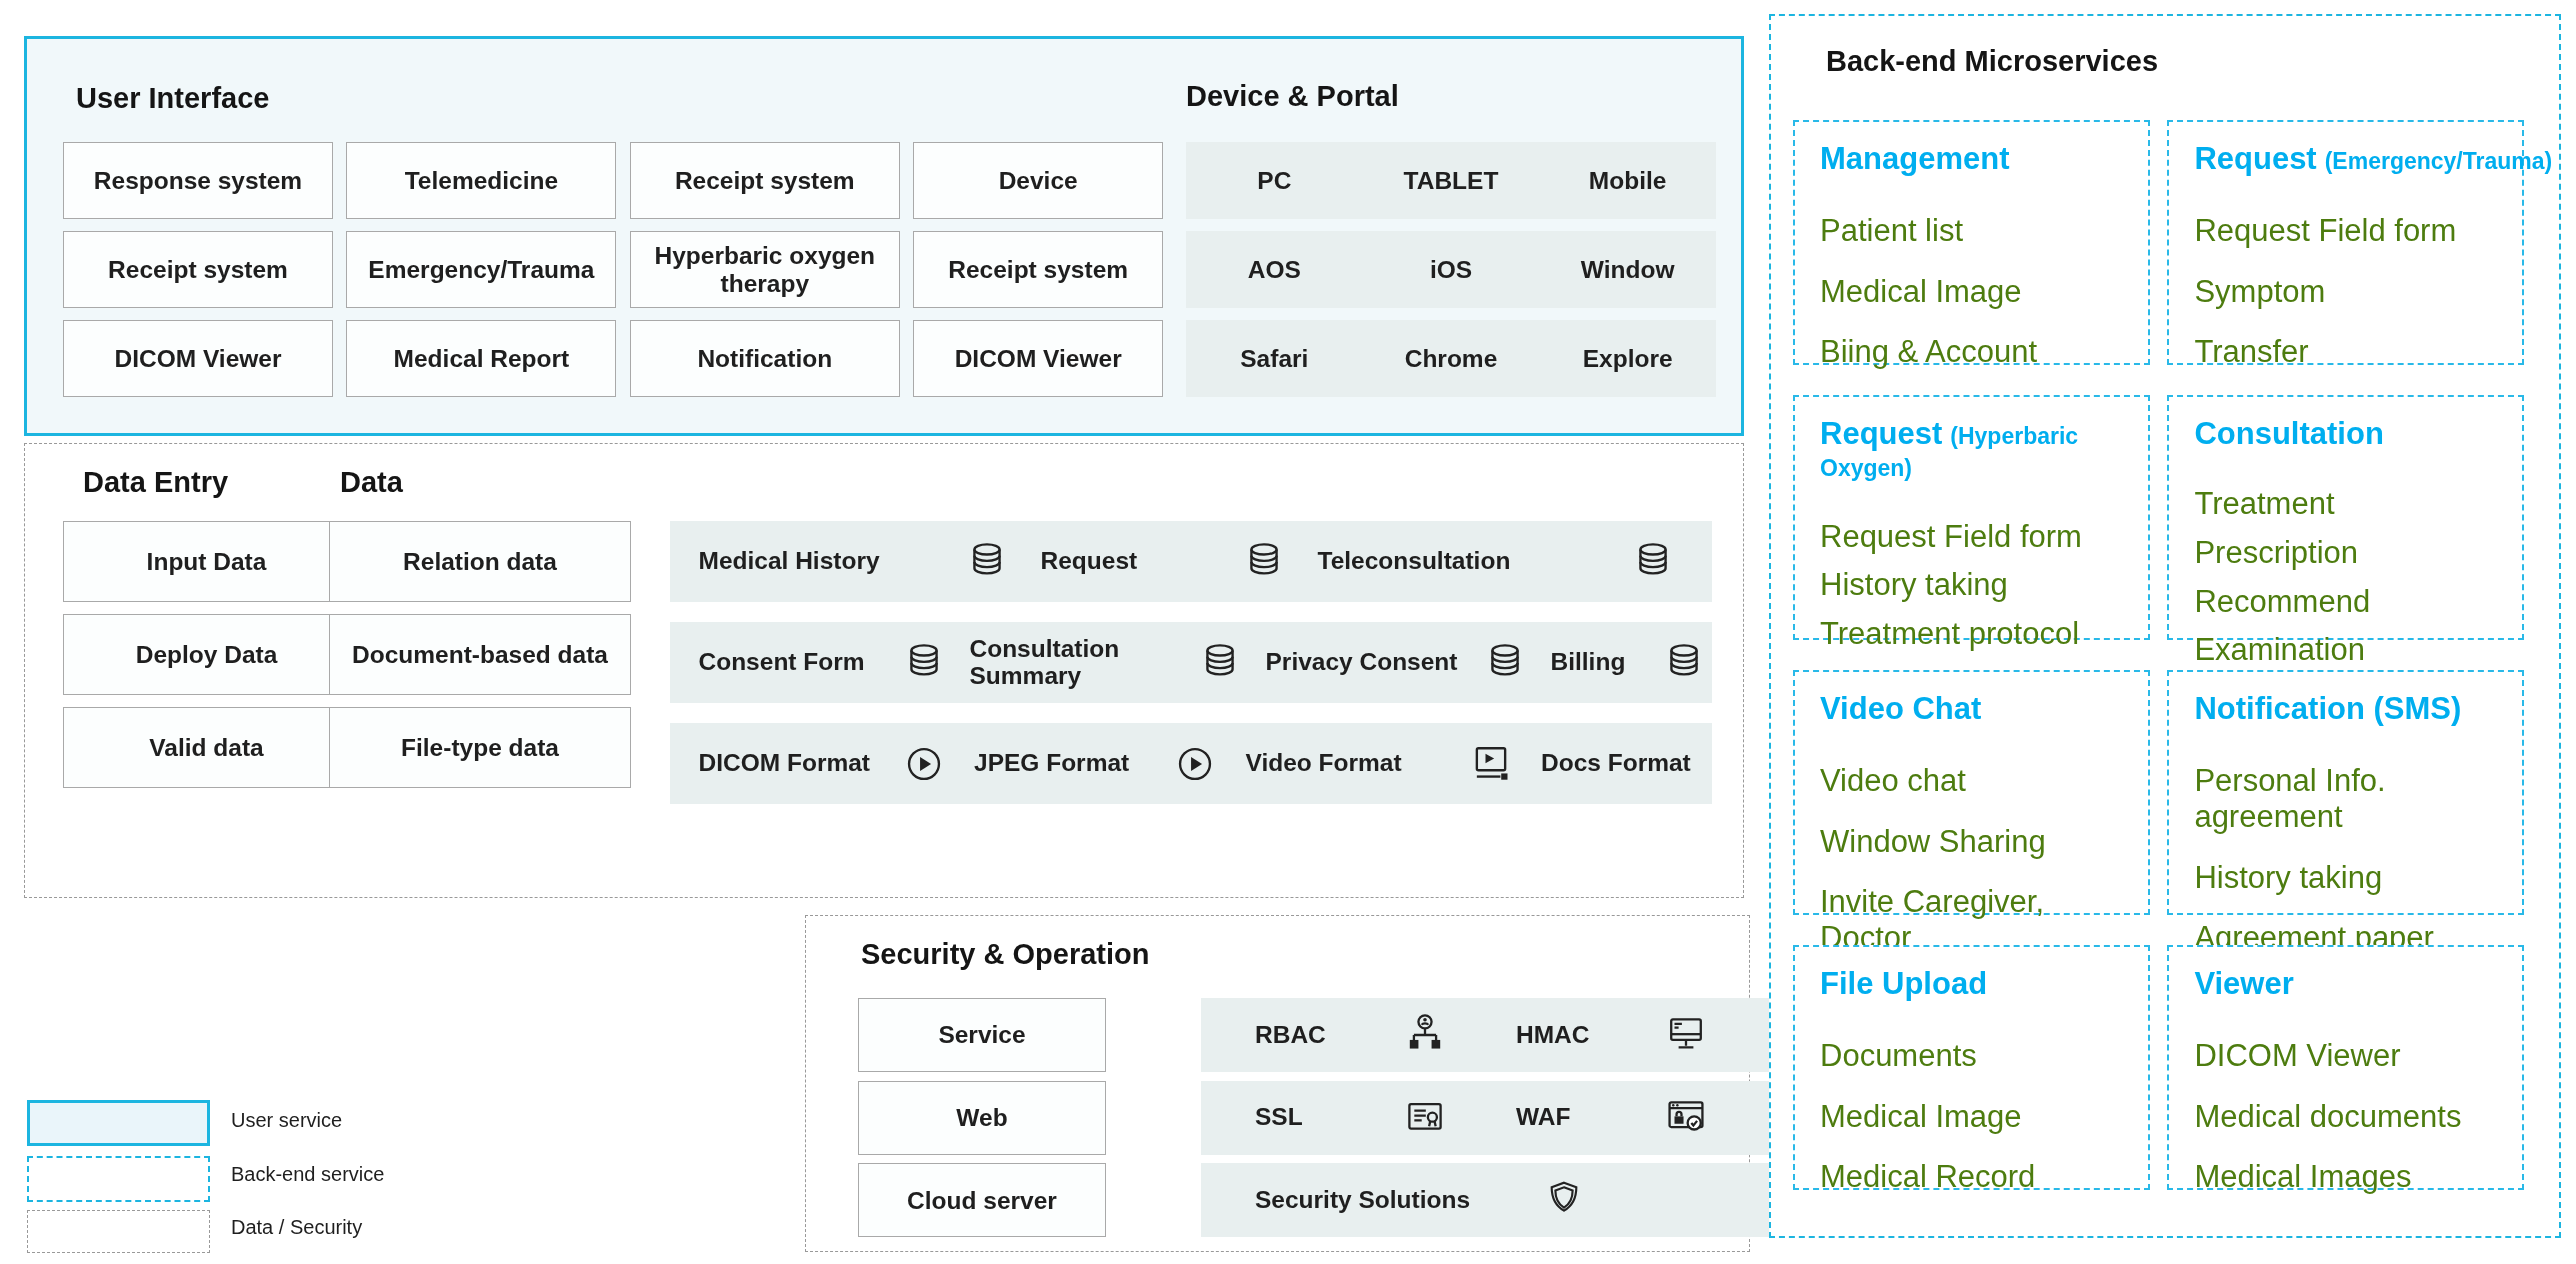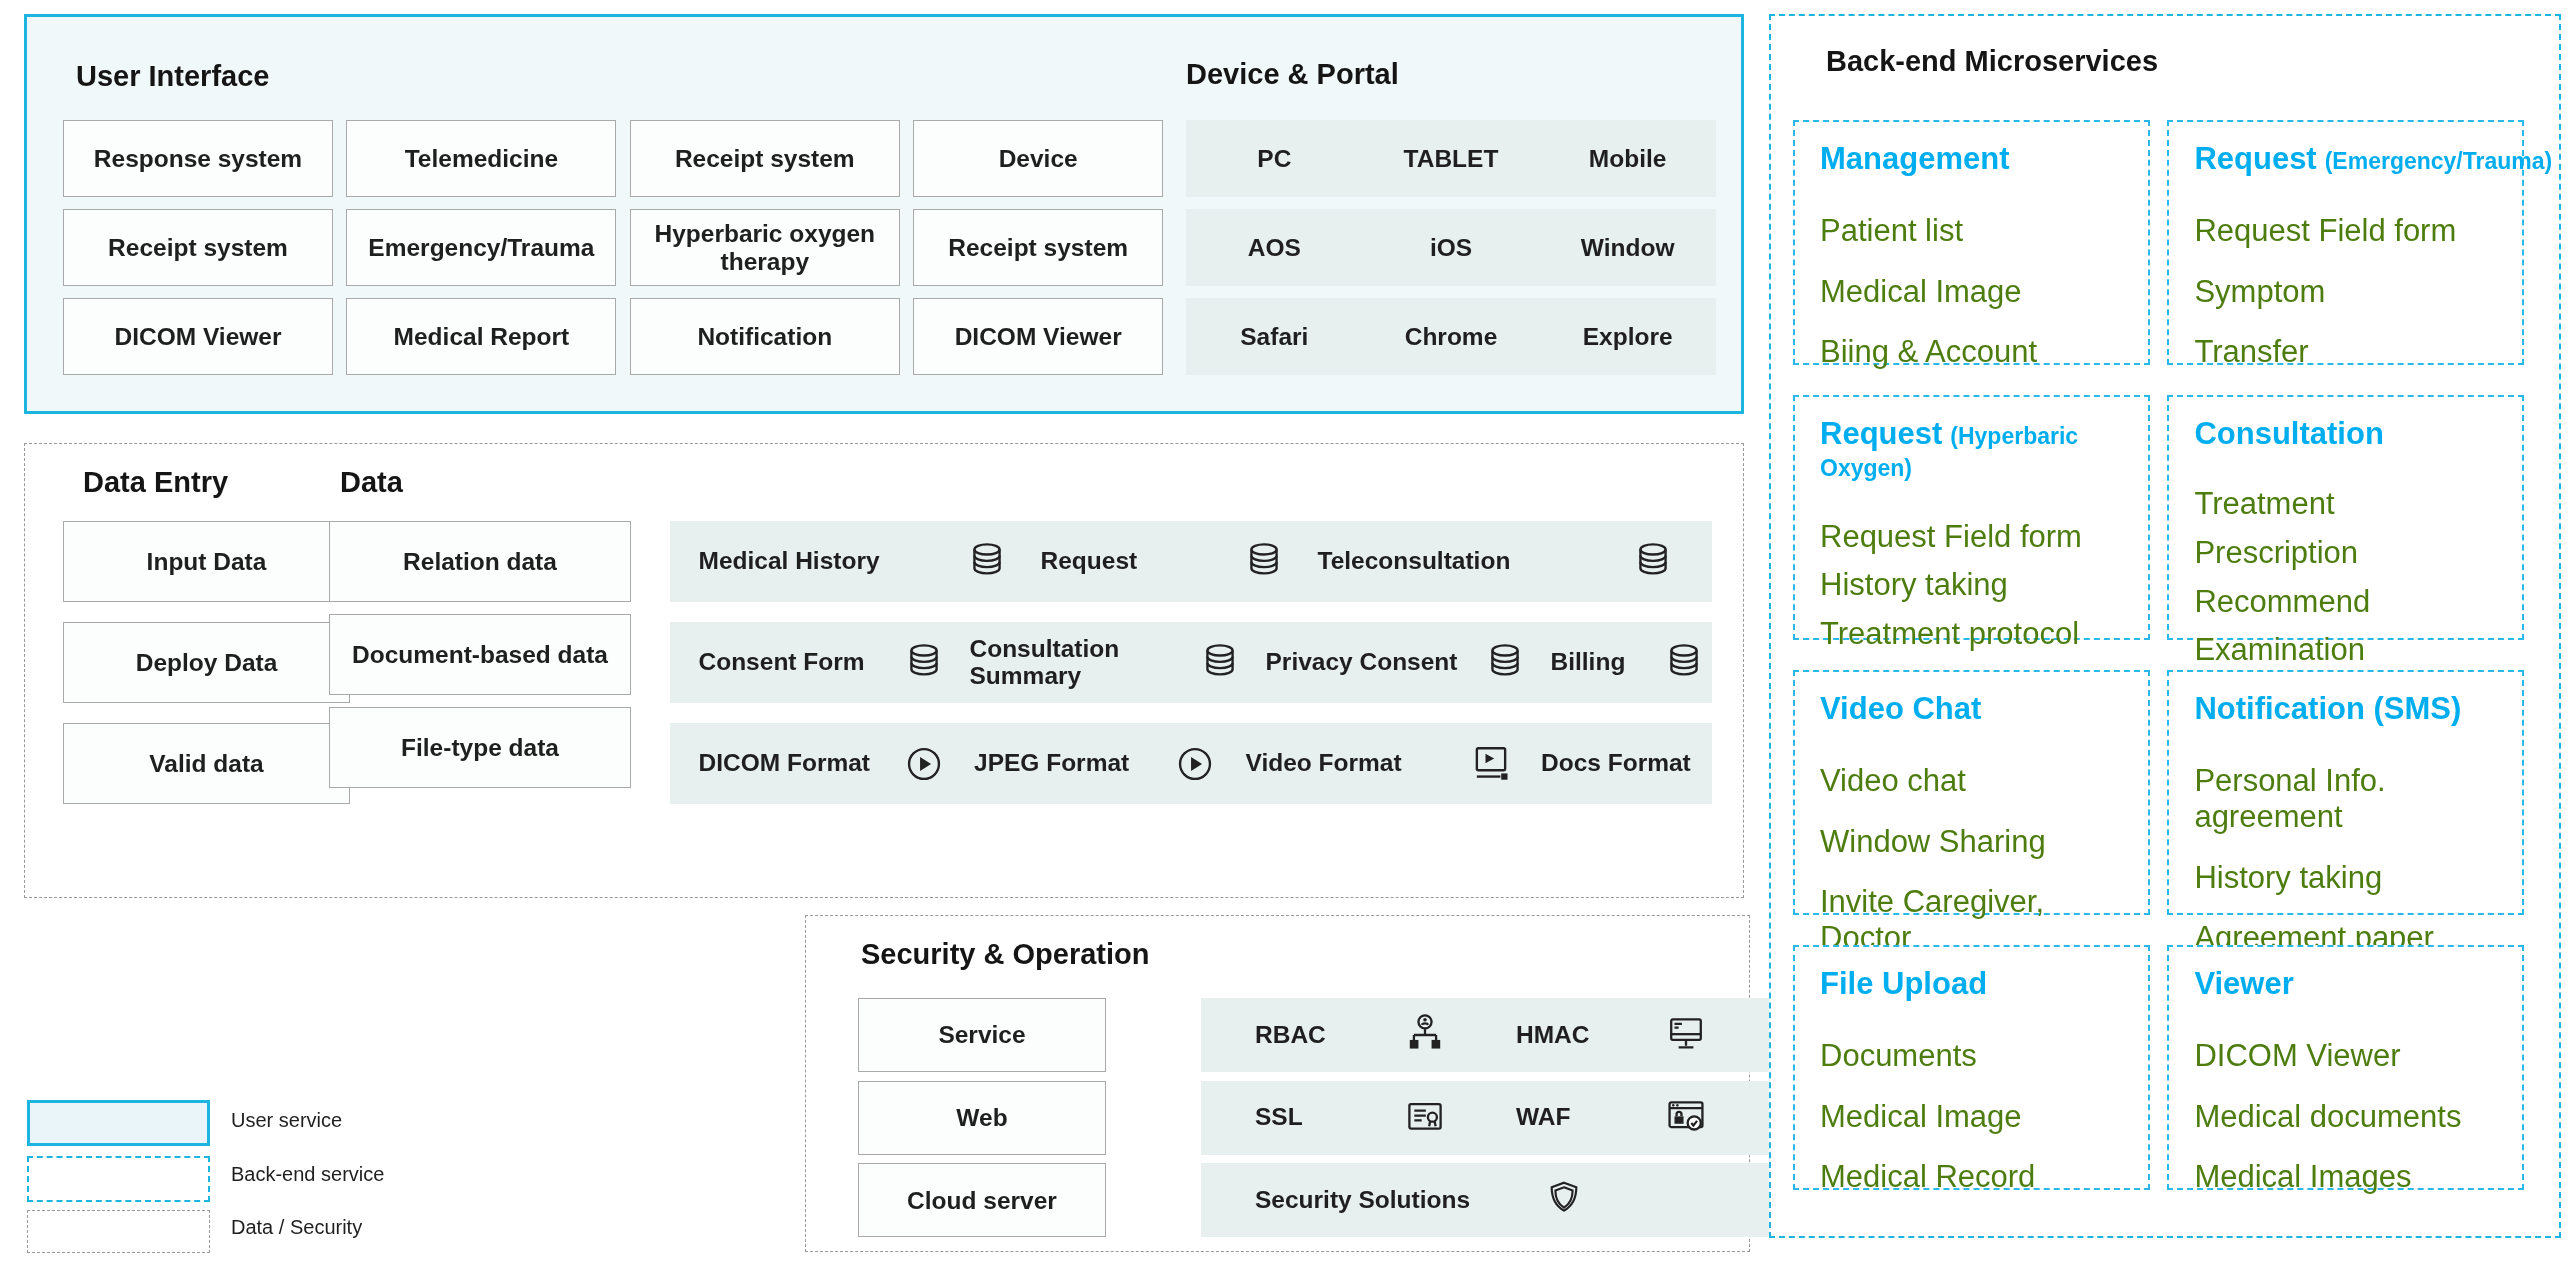--- a/index.html
+++ b/index.html
@@ -1,42 +1,42 @@
 <!DOCTYPE html>
 <html style="font-size:12.6px"><head>
 <meta charset="utf-8">
 <style>
   html,body{margin:0;padding:0;background:#fff;}
   .canvas{position:relative;width:2576px;height:1265px;background:#fff;
           font-family:"Liberation Sans",sans-serif;color:#1f1f1f;overflow:hidden;}
   .section-title{font-size:29px;font-weight:bold;color:#151515;}
 
   
-  .ui-box{position:absolute;left:24px;top:14px;width:1720px;height:400px;
+  .ui-box{position:absolute;left:24px;top:36px;width:1720px;height:400px;
           background:#F1F8FA;border:3.2px solid #1CB5E0;box-sizing:border-box;}
   .ui-title{position:absolute;left:49px;top:43px;}
   .portal-title{position:absolute;left:1159px;top:41px;}
   .ui-grid{position:absolute;left:36px;top:103px;display:grid;
            grid-template-columns:270px 270px 270px 250px;grid-auto-rows:77px;
            column-gap:13.4px;row-gap:12px;}
   .btn{background:#FCFEFE;border:1.6px solid #A9A9A9;display:flex;align-items:center;
        justify-content:center;text-align:center;font-weight:bold;font-size:24.5px;
        line-height:1.12;padding:0 12.6px;box-sizing:border-box;}
   .portal-col{position:absolute;left:1159px;top:103px;width:530px;display:grid;
               grid-auto-rows:77px;row-gap:12px;}
   .portal-bar{background:#E8EFEF;display:grid;grid-template-columns:1fr 1fr 1fr;
               align-items:center;text-align:center;font-weight:bold;font-size:24.5px;}
 
   
   .data-box{position:absolute;left:24px;top:443px;width:1720px;height:455px;
             border:1.6px dashed #999;background:#fff;box-sizing:border-box;}
   .de-title{position:absolute;left:58px;top:22px;}
   .d-title{position:absolute;left:315px;top:22px;}
   .entry-col{position:absolute;left:38px;top:77px;width:287px;display:grid;
-             grid-auto-rows:81px;row-gap:20px;}
+             grid-auto-rows:81px;row-gap:12px;}
   .datatype-col{position:absolute;left:304px;top:77px;width:302px;display:grid;
                 grid-auto-rows:81px;row-gap:12px;}
   .bars-col{position:absolute;left:645px;top:77px;width:1042px;display:grid;
             grid-auto-rows:81px;row-gap:20px;}
   .bar{background:#E8EFEF;display:flex;align-items:center;padding-left:28.5px;
        box-sizing:border-box;}
   .pair{display:flex;align-items:center;justify-content:space-between;}
   .pair .lbl{font-weight:bold;font-size:24.5px;line-height:1.1;}
   .icon svg{display:block;}
 

